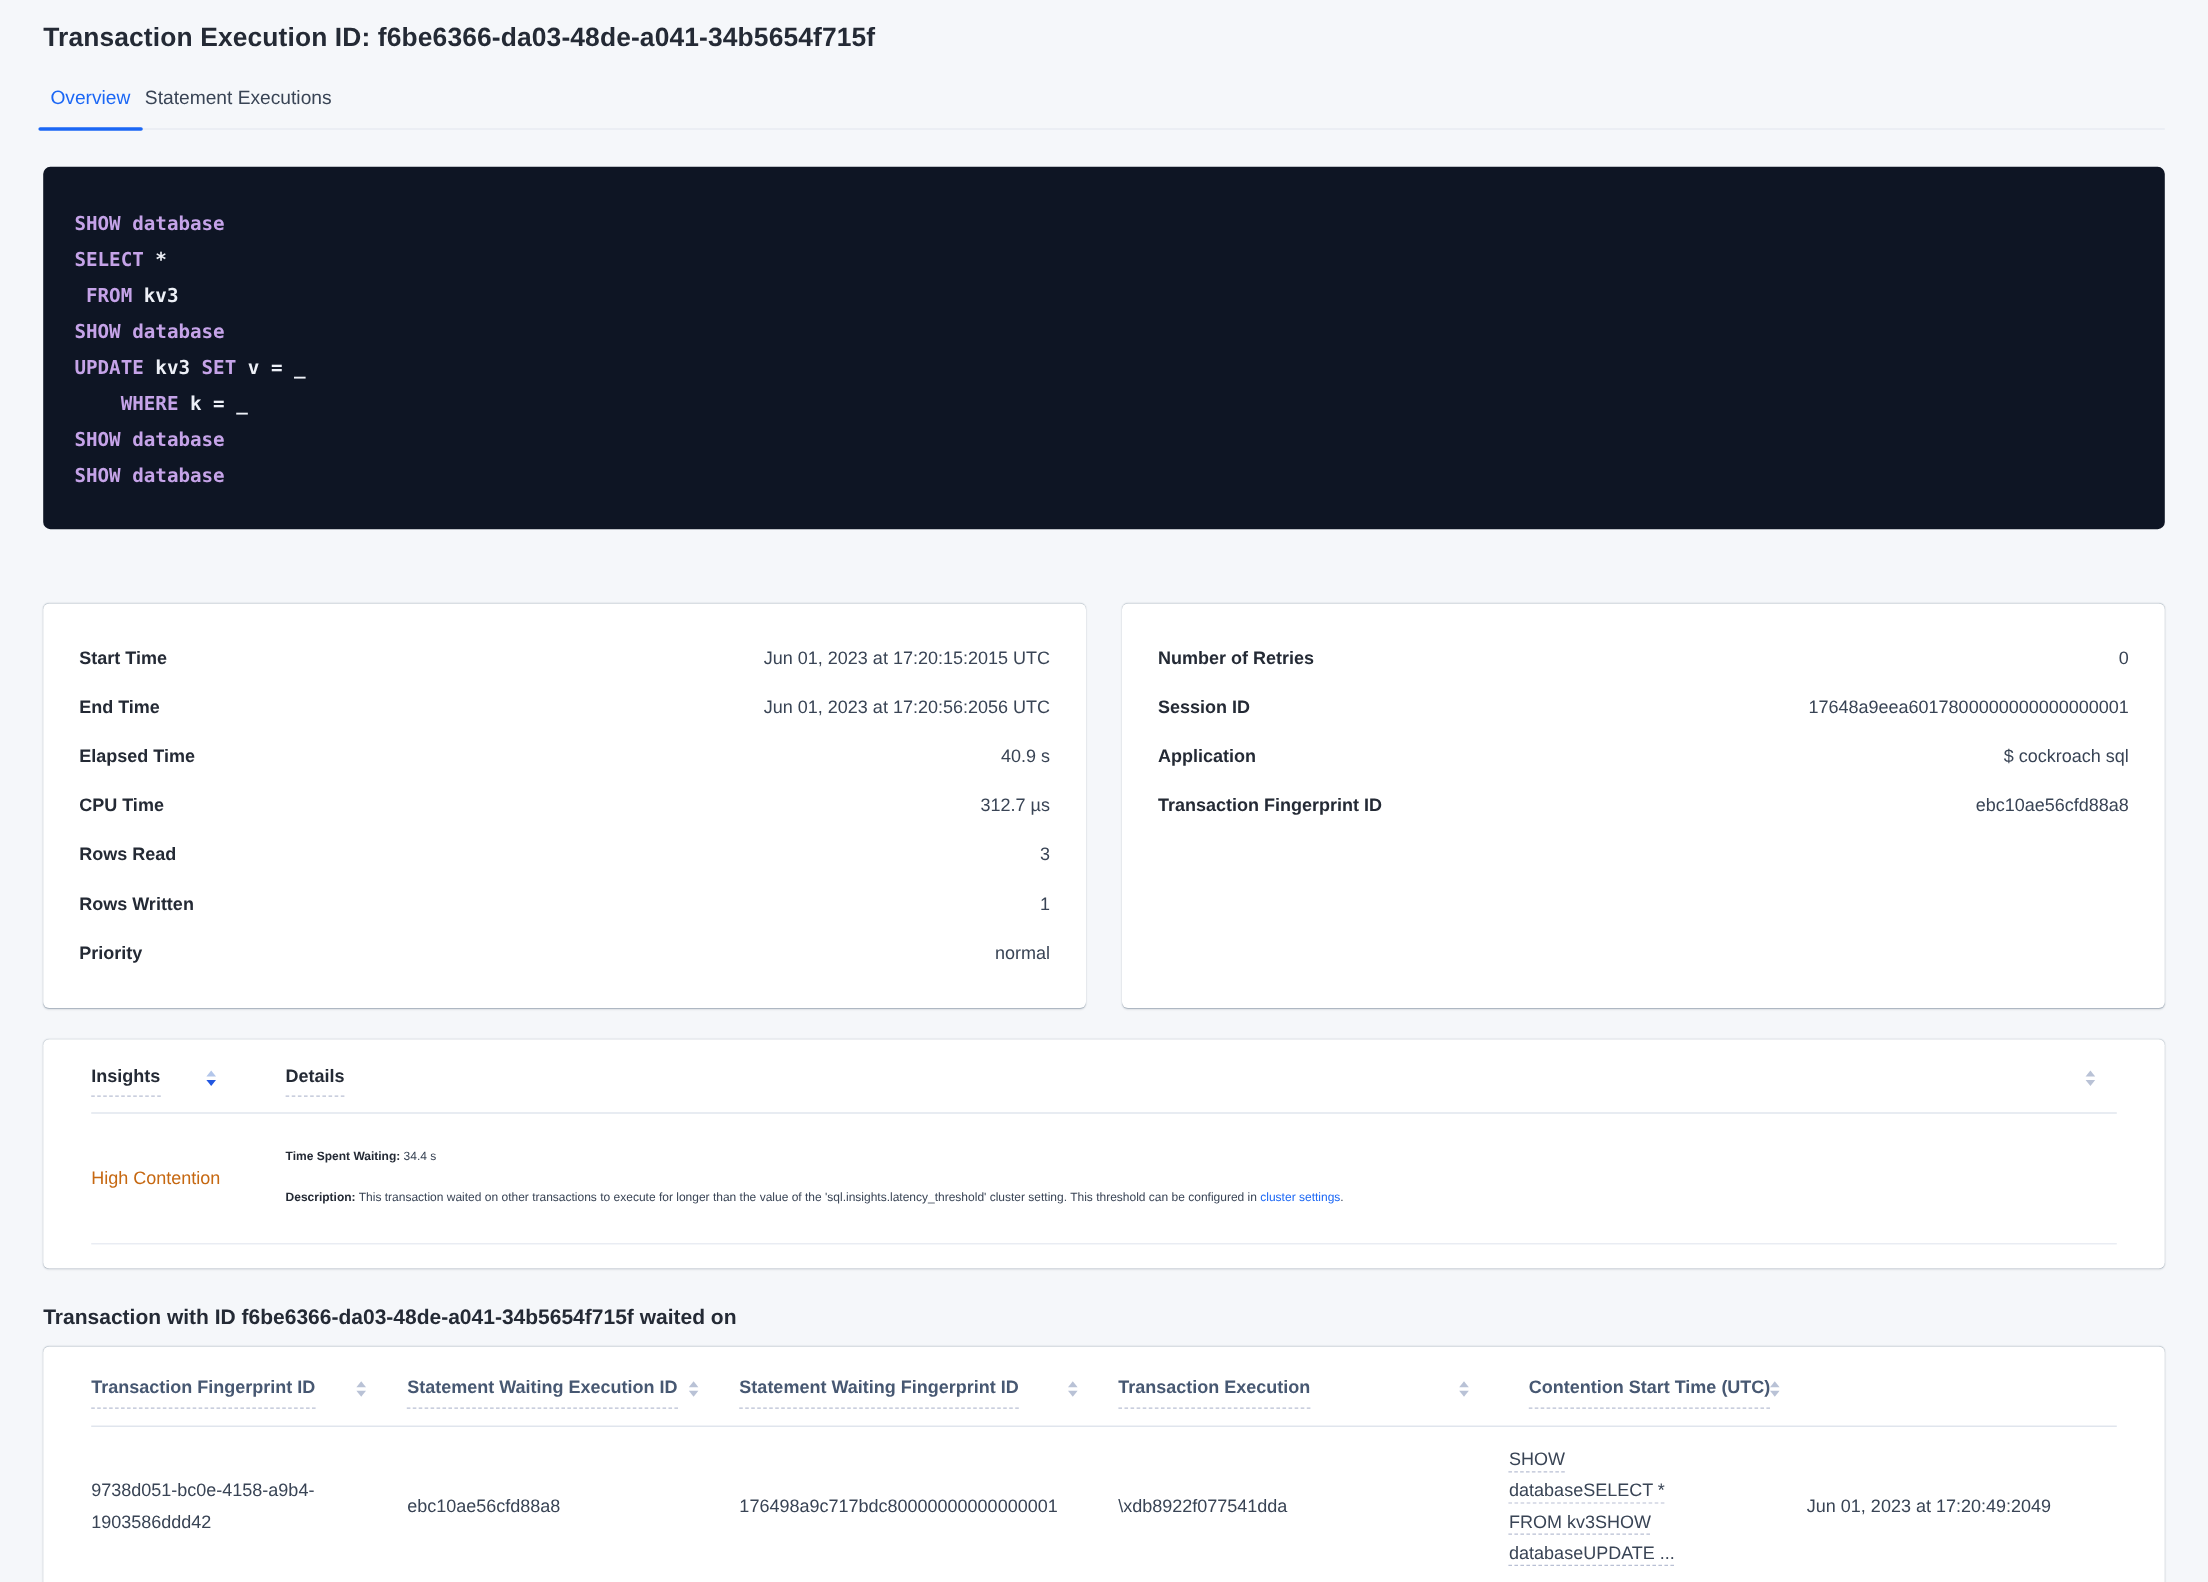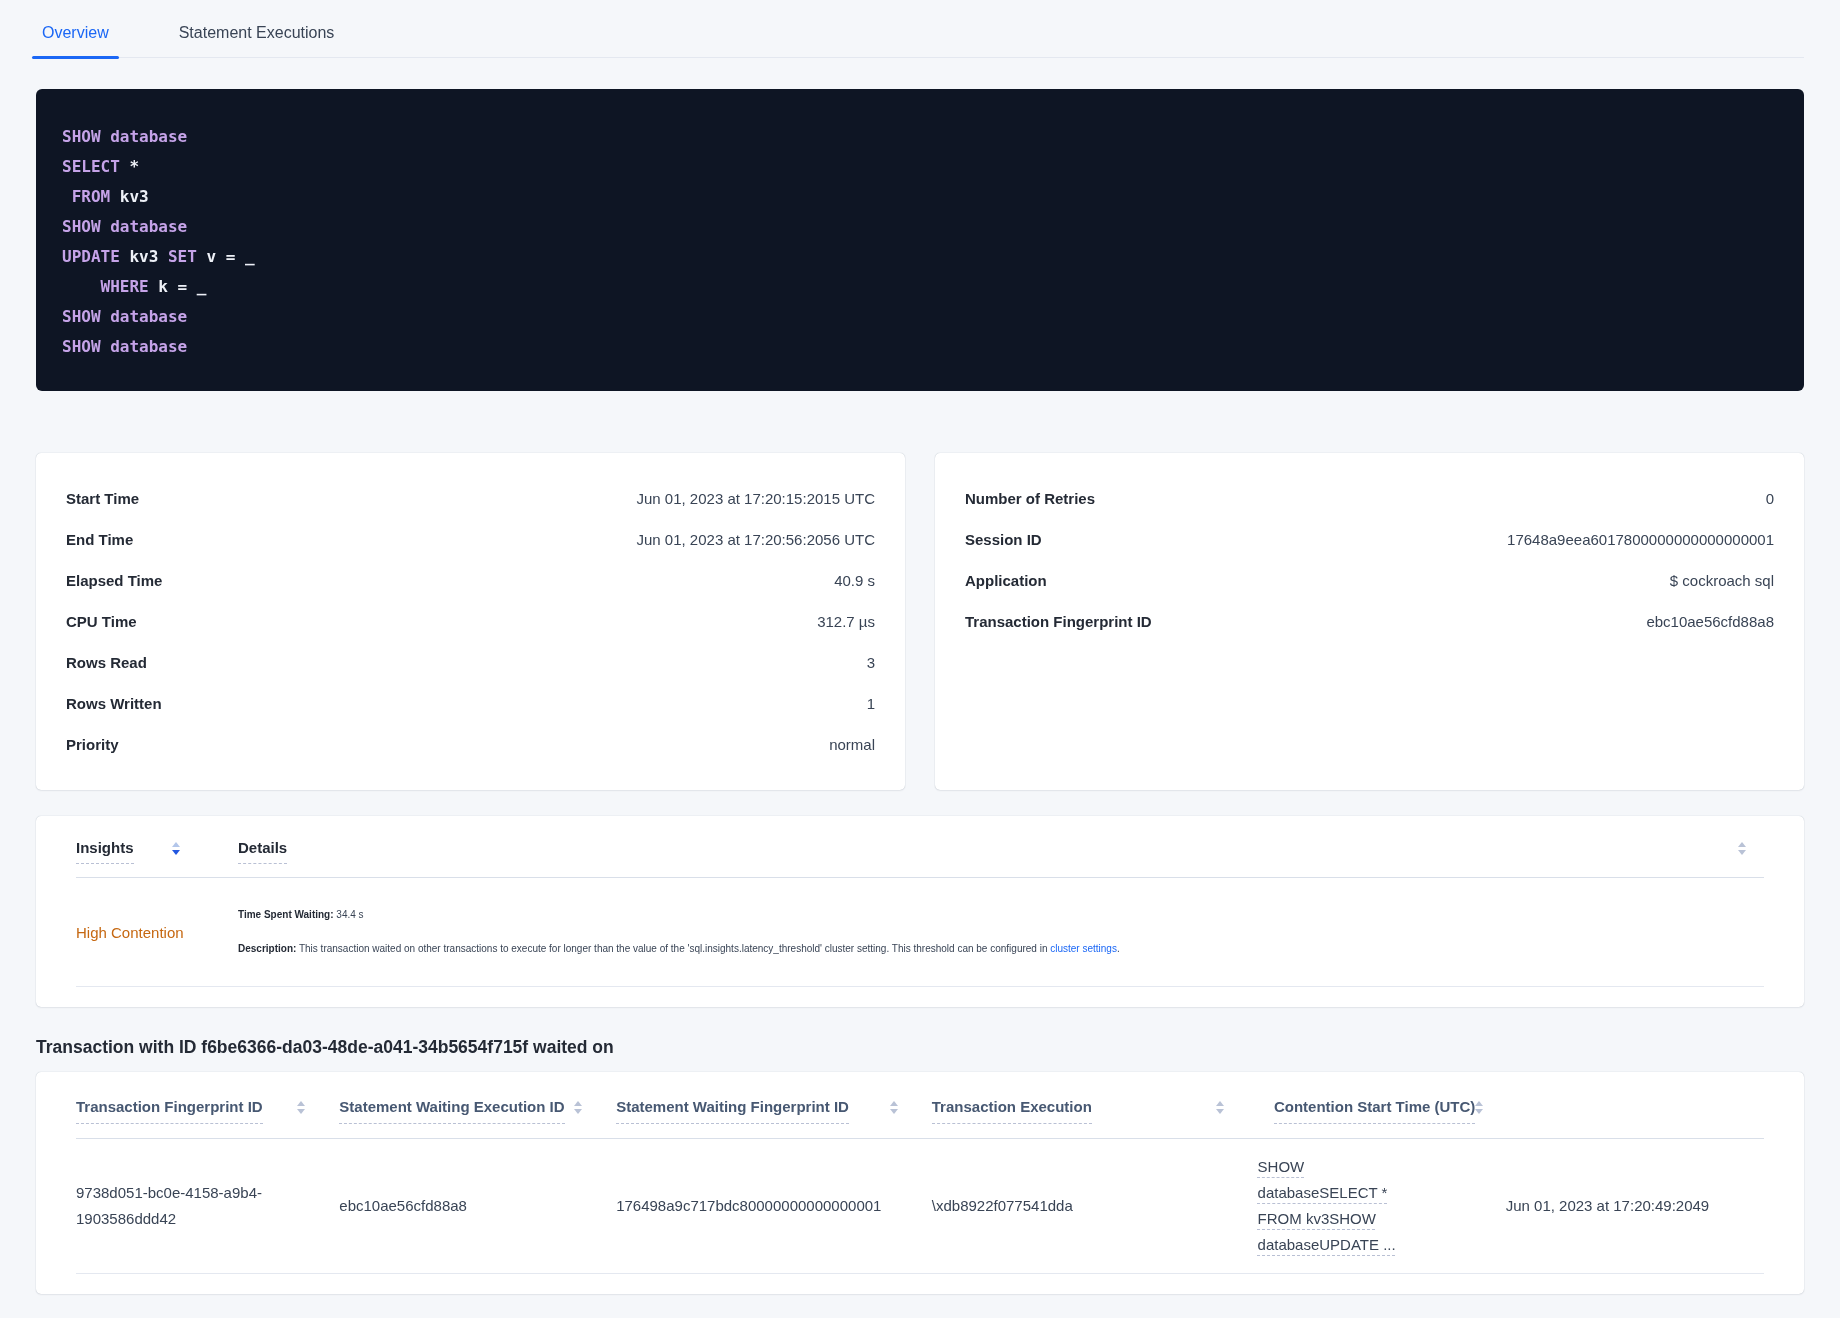--- a/index.html
+++ b/index.html
@@ -8,21 +8,21 @@
     --border:#e4e8f0; --border-strong:#d9dfe9; --dash:#b9c0d4; --arrow:#b9c2d6;
     --code-bg:#0e1524; --kw:#c5a3e8; --pl:#edf0f7;
   }
   *{box-sizing:border-box;}
   html,body{background:var(--bg);}
   body{margin:0; font-family:"Liberation Sans",sans-serif; color:var(--text); width:1840px;}
   .page{padding:18px 36px 24px;}
 
   
   .page-title{margin:0 0 24px; font-size:22px; font-weight:700; color:var(--navy); letter-spacing:.1px;}
-  .tabs{display:flex; gap:58px; border-bottom:1px solid var(--border);}
+  .tabs{display:flex; border-bottom:1px solid var(--border);}
   .tab{position:relative; padding:6px 6px 15px; font-size:16px; color:var(--text); cursor:pointer;}
   .tab.active{color:var(--blue);}
   .tab.active::after{content:""; position:absolute; left:-4px; right:-4px; bottom:-2px; height:3px;
     background:var(--blue); border-radius:2px;}
 
   
   .code{margin-top:31px; background:var(--code-bg); border-radius:6px; padding:33px 26px 29px;
     font-family:"DejaVu Sans Mono",monospace; font-size:16px; line-height:30px;}
   .code .line{white-space:pre;}
   .code .kw{color:var(--kw); font-weight:700;}
@@ -75,20 +75,21 @@
   .w-row .cell{font-size:15px; color:var(--text); line-height:26px; padding-right:34px; overflow-wrap:break-word;}
   .exec-link{display:inline-block; max-width:168px; color:var(--text); cursor:pointer;
     text-decoration:underline dashed; text-decoration-color:var(--dash);
     text-decoration-thickness:1px; text-underline-offset:5px;}
 </style>
 </head>
 <body>
 
 <div class="page">
 
+  <h1 class="page-title">Transaction Execution ID: f6be6366-da03-48de-a041-34b5654f715f</h1>
 
   <div class="tabs">
     <div class="tab active">Overview</div>
     <div class="tab">Statement Executions</div>
   </div>
 
   <div class="code">
     <div class="line"><span class="kw">SHOW database</span></div>
     <div class="line"><span class="kw">SELECT</span><span class="pl"> *</span></div>
     <div class="line"><span class="kw"> FROM</span><span class="pl"> kv3</span></div>

